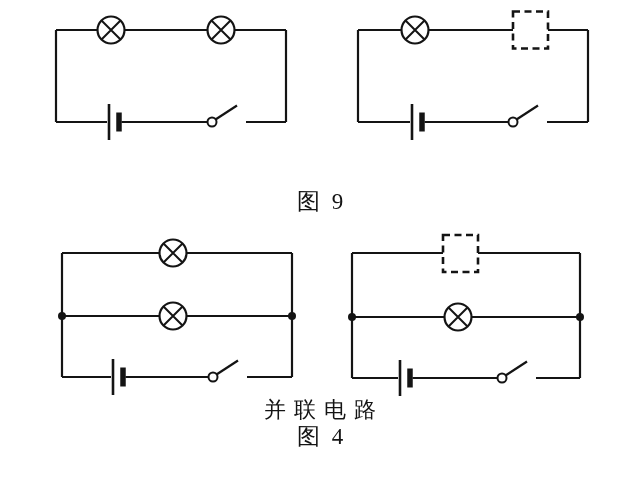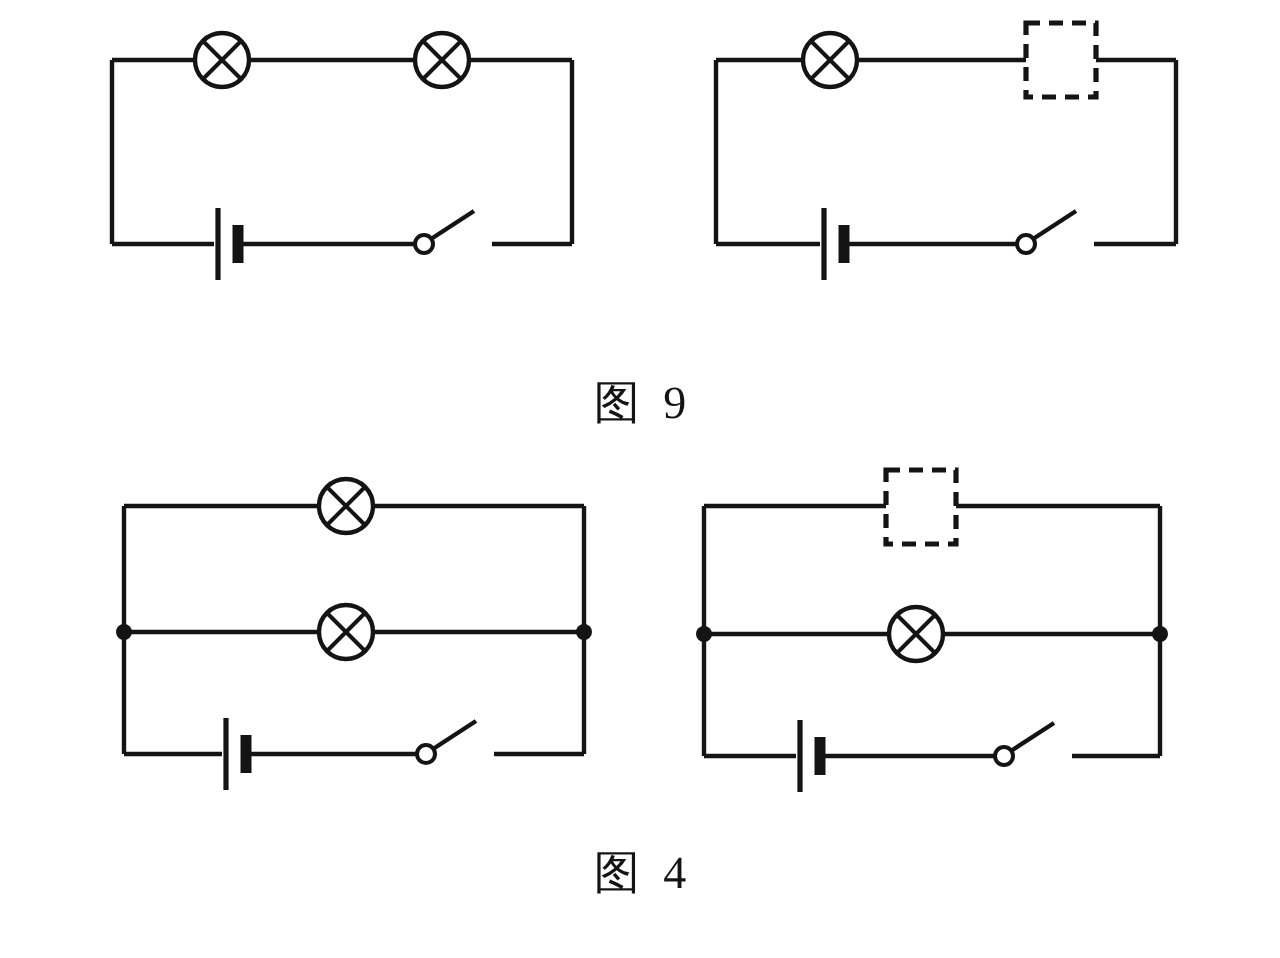--- a/index.html
+++ b/index.html
@@ -78,15 +78,16 @@
       <use href="#sym-lamp" x="458" y="317"></use>
       <circle cx="352" cy="317" r="4" fill="#141414"></circle>
       <circle cx="580" cy="317" r="4" fill="#141414"></circle>
       <use href="#sym-battery" x="405" y="378"></use>
       <use href="#sym-switch" x="502" y="378"></use>
     </g>
   </svg>
 
   <div class="caption figlabel">图 9</div>
 
+  <div class="caption title title2">并联电路</div>
   <div class="caption figlabel figlabel2">图 4</div>
 
 </div>
 
 </body></html>

